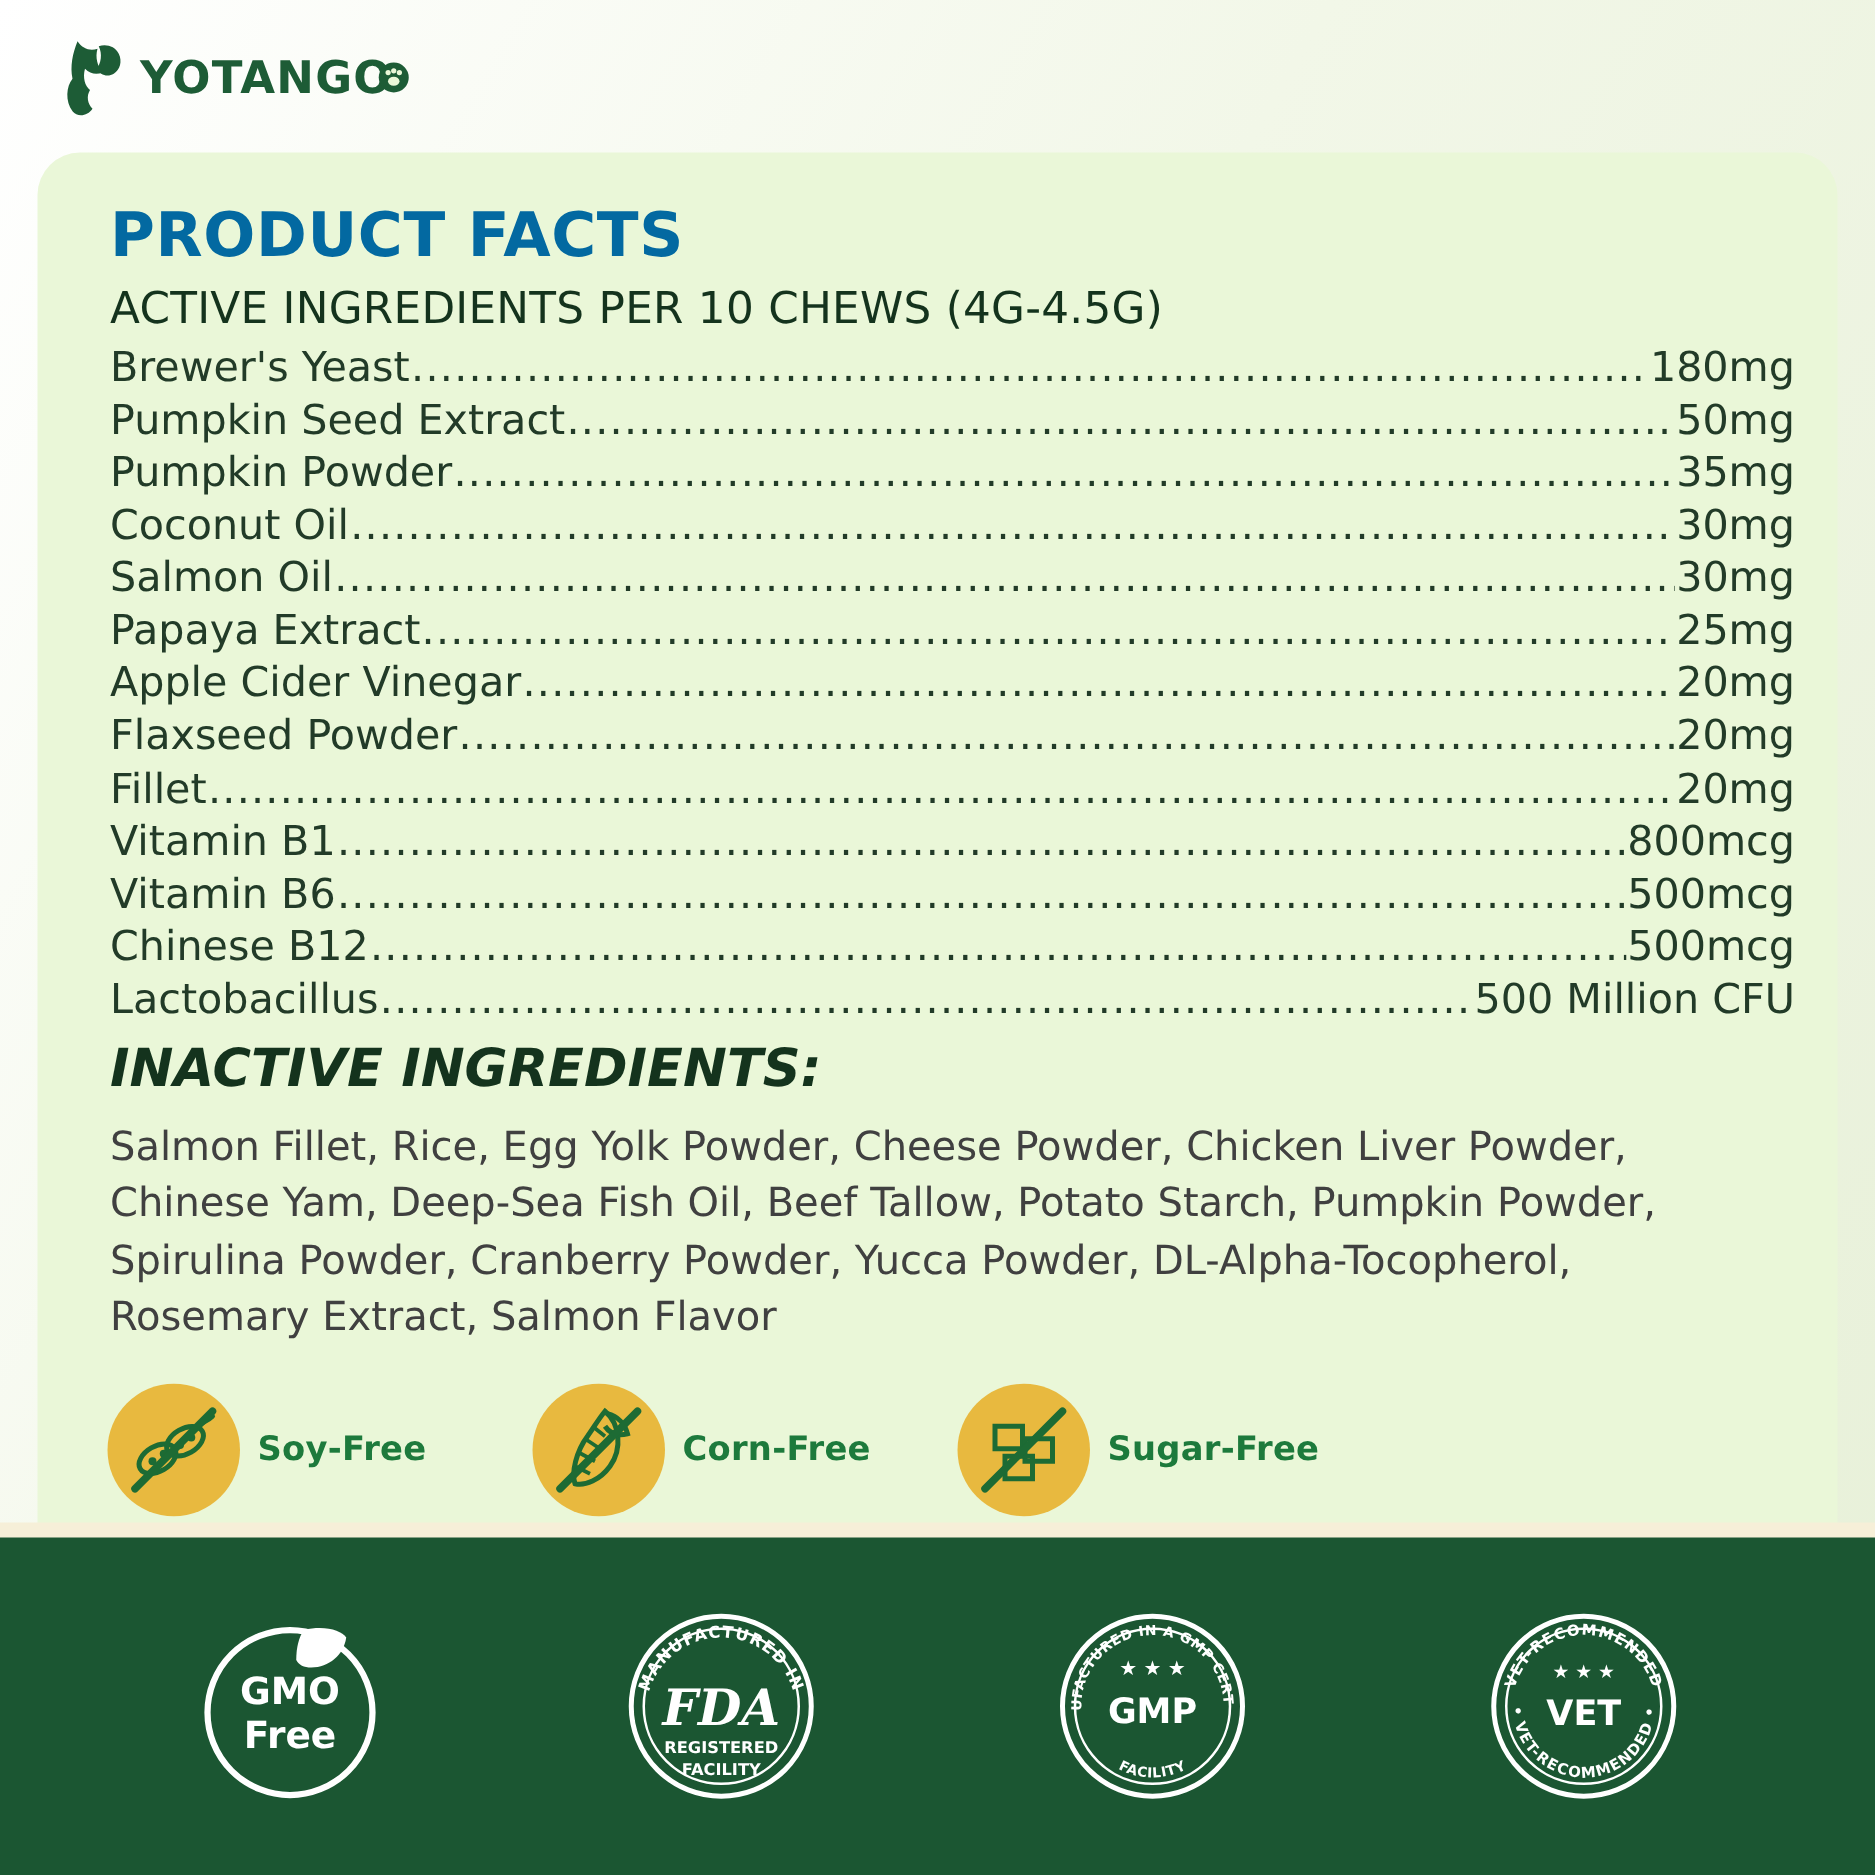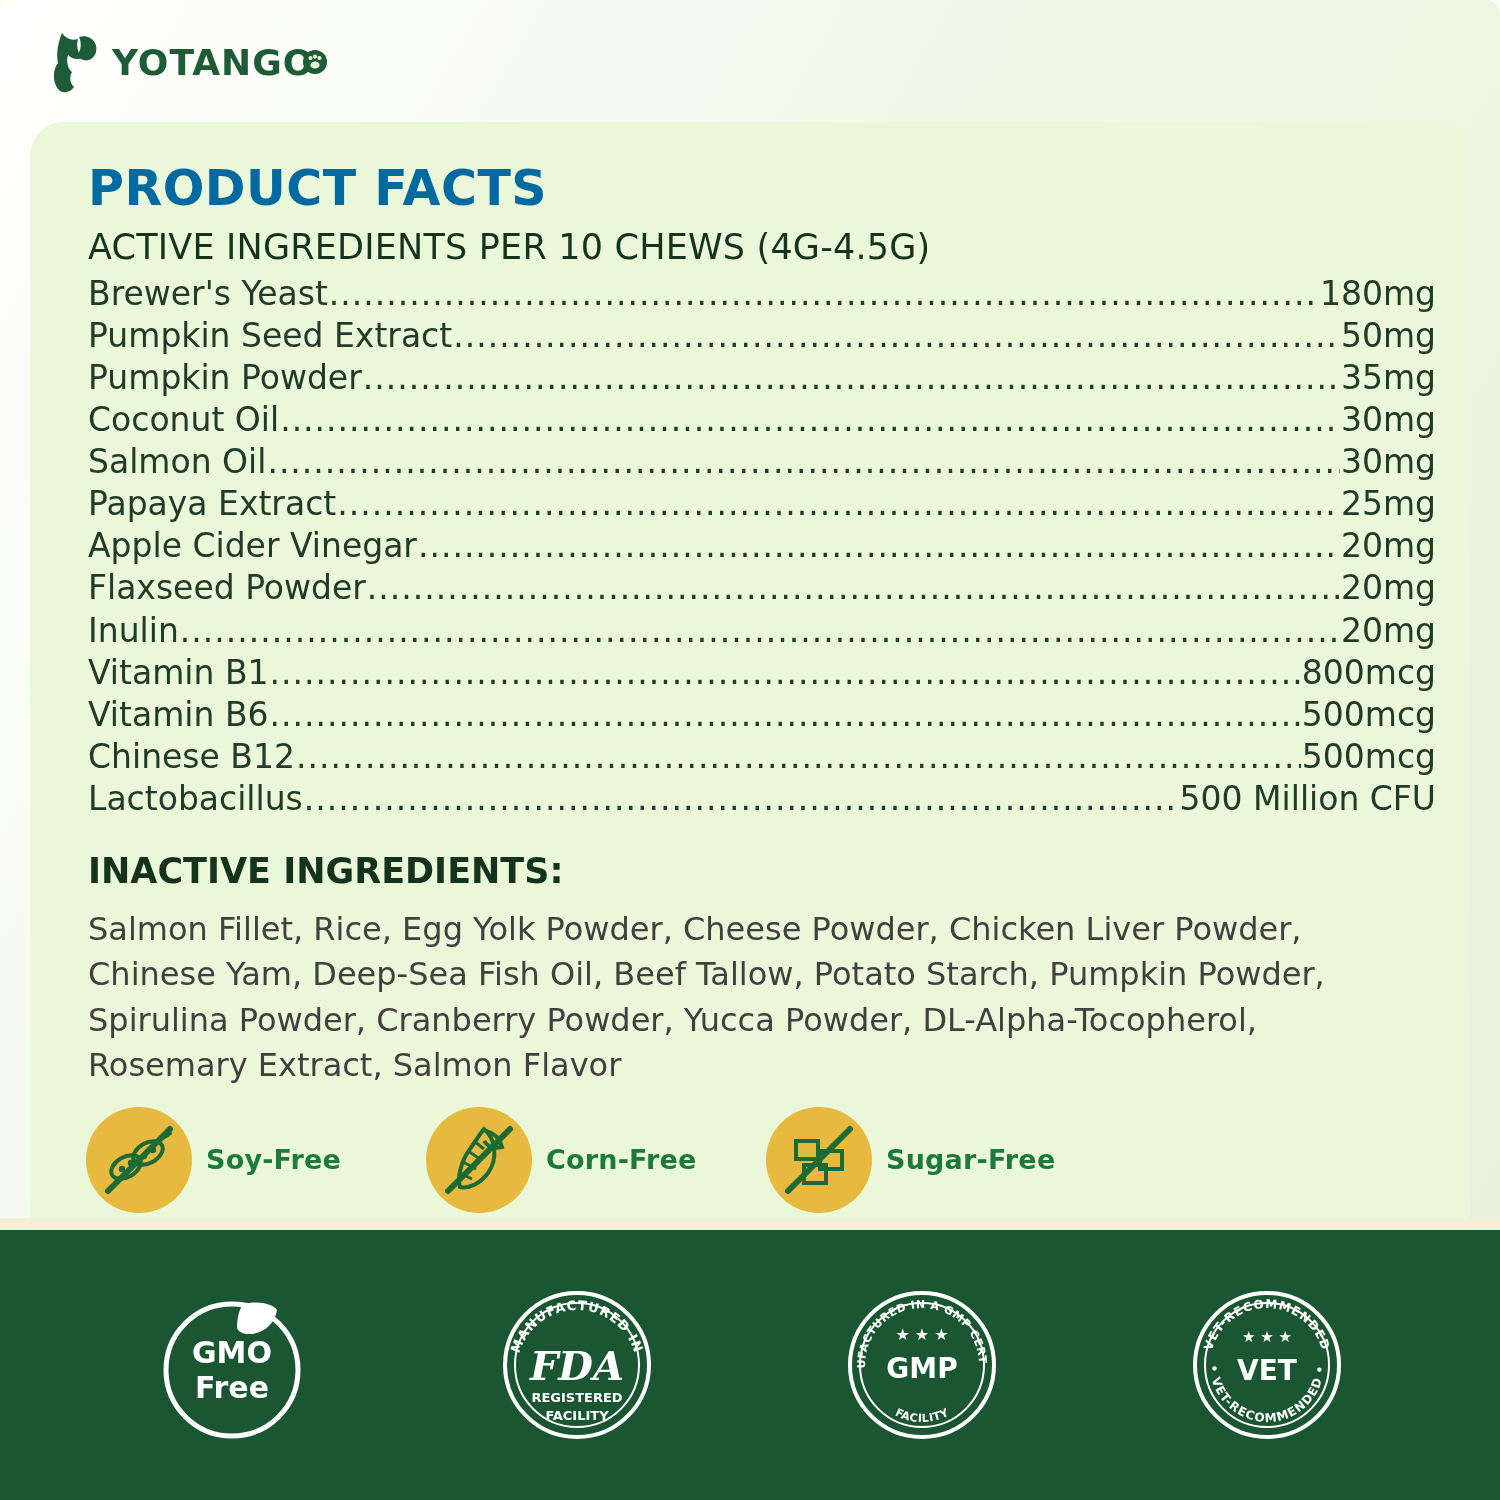--- a/index.html
+++ b/index.html
@@ -11,21 +11,20 @@
     height: 1500px;
     font-family: "DejaVu Sans", sans-serif;
     overflow: hidden;
     position: relative;
     background: #fdfdf5;
   }
   .page {
     position: absolute;
     inset: 0;
     background: linear-gradient(120deg, #ffffff 0%, #f2f7e8 45%, #e7f0d8 100%);
-    border-radius: 15px;
   }
   
   .brand {
     position: absolute;
     left: 48px;
     top: 28px;
     height: 68px;
     display: flex;
     align-items: center;
     gap: 4px;
@@ -79,24 +78,25 @@
   .ing-dots {
     flex: 1 1 auto;
     overflow: hidden;
     white-space: nowrap;
     letter-spacing: 1px;
     color: #223b28;
     margin: 0 1px;
   }
   .ing-val { flex: 0 0 auto; }
   .section-head {
-    font-size: 35px;
+    font-size: 42px;
     font-weight: bold;
     color: #14331d;
-    margin: 31px 0 10px 28px;
+    margin: 10px 0 10px 28px;
+    font-style: italic;
   }
   .inactive-text {
     font-size: 32px;
     color: #404040;
     line-height: 1.42;
     margin: 16px 46px 0 28px;
   }
   
   .badges {
     position: absolute;
@@ -230,21 +230,21 @@
         <span class="ing-name">Apple Cider Vinegar</span>
         <span class="ing-dots">...........................................................................................................................................................</span>
         <span class="ing-val">20mg</span>
       </div>
       <div class="ing-row">
         <span class="ing-name">Flaxseed Powder</span>
         <span class="ing-dots">...........................................................................................................................................................</span>
         <span class="ing-val">20mg</span>
       </div>
       <div class="ing-row">
-        <span class="ing-name">Inulin</span>
+        <span class="ing-name">Fillet</span>
         <span class="ing-dots">...........................................................................................................................................................</span>
         <span class="ing-val">20mg</span>
       </div>
       <div class="ing-row">
         <span class="ing-name">Vitamin B1</span>
         <span class="ing-dots">...........................................................................................................................................................</span>
         <span class="ing-val">800mcg</span>
       </div>
       <div class="ing-row">
         <span class="ing-name">Vitamin B6</span>

